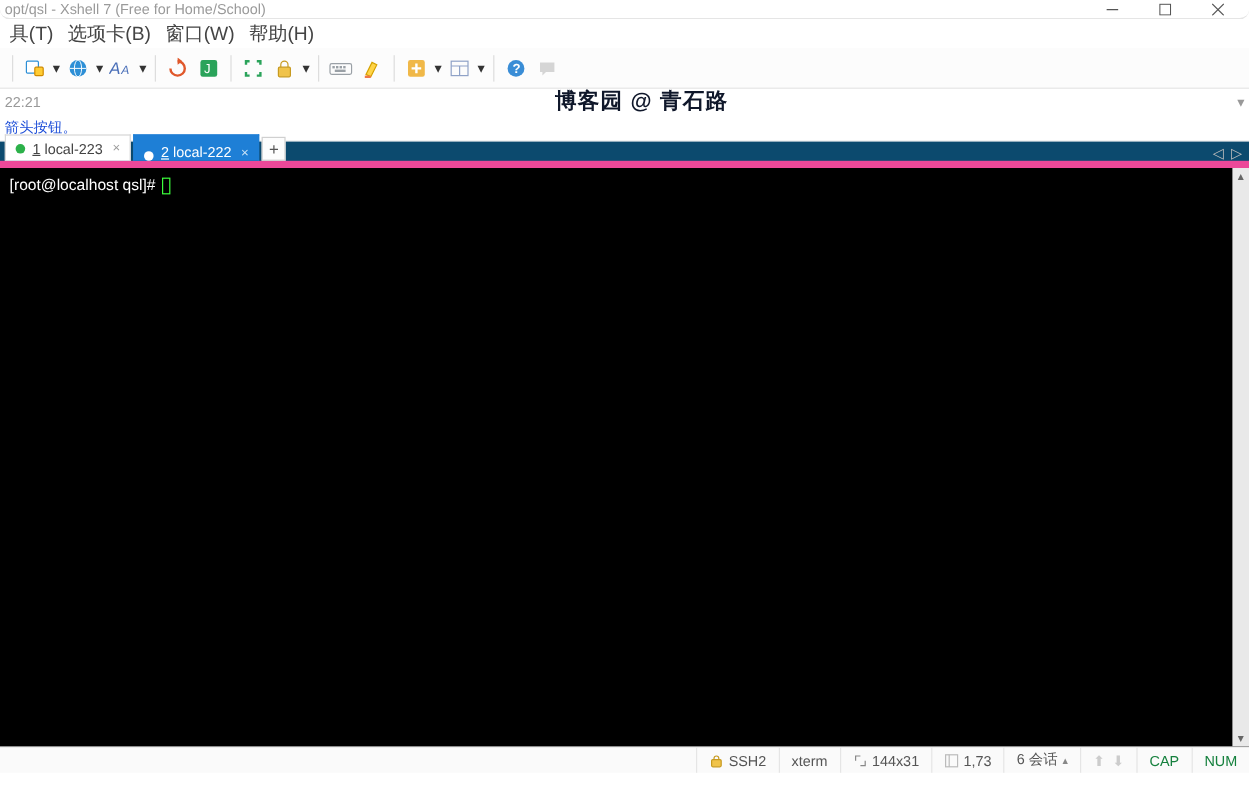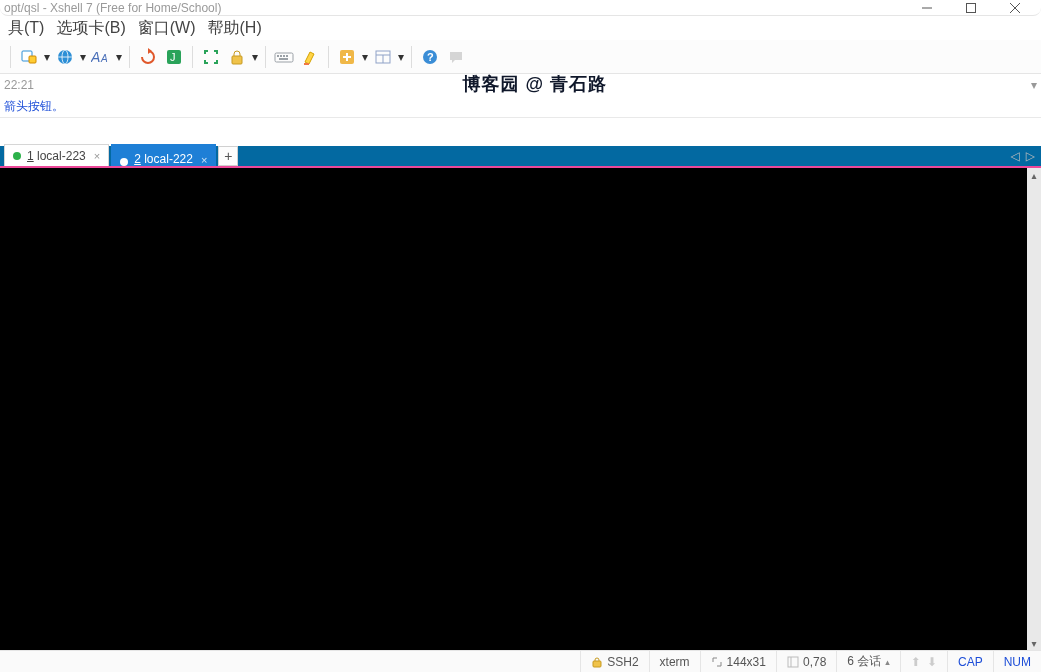--- a/index.html
+++ b/index.html
@@ -11,41 +11,41 @@
   .menubar { display:flex; align-items:center; height:24px; padding:0 2px; color:#444; }
   .menuitem { padding:2px 6px; font-size:16px; }
   .toolbar { display:flex; align-items:center; height:34px; border-bottom:1px solid #e5e5e5; padding:0 6px; gap:2px; background:#fcfcfc; position:relative; }
   .tb { width:24px; height:24px; display:flex; align-items:center; justify-content:center; border-radius:3px; }
   .sep { width:1px; height:22px; background:#ddd; margin:0 4px; }
   .caret { width:8px; height:24px; display:flex; align-items:center; justify-content:center; }
   .addrbar { height:22px; display:flex; align-items:center; padding:0 4px; color:#999; font-size:12px; position:relative; }
   .addrdrop { position:absolute; right:4px; top:4px; }
   .hintbar { height:22px; display:flex; align-items:center; padding:0 4px; color:#1d4ed8; border-bottom:1px solid #e9e9e9; }
   .watermark { position:absolute; right:434px; top:-2px; font-size:18px; color:#0f172a; font-weight:700; letter-spacing:1px; }
-  .tabstrip { height:22px; display:flex; align-items:flex-end; background:#0369a1; border-bottom:2px solid #ec4899; padding-left:4px; position:relative;margin-top:28px; }
+  .tabstrip { height:22px; display:flex; align-items:flex-end; background:#0c4a6e; border-bottom:6px solid #ec4899; padding-left:4px; position:relative; }
   .tab { height:22px; display:flex; align-items:center; padding:0 6px 0 8px; border:1px solid #d6d6d6; border-bottom:none; background:#fff; margin-right:2px; font-size:12px; gap:6px; }
   .tab .tabnum { text-decoration:underline; }
   .tab .dot { width:8px; height:8px; border-radius:50%; }
   .tab .x { color:#999; font-size:11px; padding:0 2px; }
   .tab.inactive { background:#fff; color:#444; }
   .tab.inactive .dot { background:#2cb14a; }
   .tab.active { background:#1e7fd6; color:#fff; border-color:#1e7fd6;align-items:flex-end; }
   .tab.active .dot { background:#fff; }
   .tab.active .x { color:#cfe5f7; }
   .tabadd { width:20px; height:20px; display:flex; align-items:center; justify-content:center; border:1px solid #d0d0d0; background:#fdfdfd; margin-left:0; font-size:14px; color:#555; }
   .tabnav { position:absolute; right:6px; top:3px; display:flex; gap:6px; color:#bbb; }
   .terminal { position:relative; height:482px; background:#000; color:#fff; font-family:Consolas,"Courier New",monospace; font-size:13px; padding:6px 8px; overflow:hidden; }
   .terminal .line { white-space:pre; }
   .terminal .cursor { display:inline-block; width:7px; height:14px; border:1px solid #3cff3c; vertical-align:middle; margin-left:2px; }
   .vscroll { position:absolute; right:0; top:0; width:14px; height:100%; background:#e9e9e9; }
   .vscroll .up, .vscroll .dn { height:14px; display:flex; align-items:center; justify-content:center; color:#666; font-size:10px; }
   .statusbar { height:22px; display:flex; align-items:center; border-top:1px solid #e5e5e5; background:#fafafa; font-size:12px; color:#555; }
   .statusbar .sp { flex:1; }
   .st { padding:0 10px; display:flex; align-items:center; gap:4px; height:100%; border-left:1px solid #e5e5e5; }
-  .dim { color:#1d4ed8; }
+  .dim { color:#15803d; }
   svg { pointer-events:none; }
 </style>
 </head>
 <body>
 
 <div class="titlebar">
   <span class="title">opt/qsl - Xshell 7 (Free for Home/School)</span>
   <div class="winbtn">
     <svg width="10" height="10">
         <line x1="0" y1="5" x2="10" y2="5" stroke="#555" stroke-width="1"></line>
@@ -205,20 +205,21 @@
     <span class="x">×</span>
   </div>
   <div class="tabadd">+</div>
   <div class="tabnav">
     <span>◁</span>
     <span>▷</span>
   </div>
 </div>
 
 <div class="terminal">
+  <div class="line"><span>[root@localhost qsl]# </span><span class="cursor"></span></div>
   <div class="vscroll">
     <div class="up">▴</div>
     <div style="flex:1"></div>
     <div class="dn" style="position:absolute;bottom:0;width:100%;">▾</div>
   </div>
 </div>
 
 <div class="statusbar">
   <div class="sp"></div>
   <div class="st">
@@ -235,21 +236,21 @@
     <svg width="12" height="12">
         <path d="M2 6 L2 2 L6 2 M10 6 L10 10 L6 10" stroke="#888" fill="none"></path>
       </svg>
     <span>144x31</span>
   </div>
   <div class="st">
     <svg width="12" height="12">
         <rect x="1" y="1" width="10" height="10" fill="none" stroke="#bbb"></rect>
         <line x1="4" y1="1" x2="4" y2="11" stroke="#bbb"></line>
       </svg>
-    <span>0,78</span>
+    <span>1,73</span>
   </div>
   <div class="st">
     <span>6 会话</span>
     <span style="font-size:9px;color:#888;">▴</span>
   </div>
   <div class="st" style="gap:6px;">
     <span style="color:#ccc;">⬆</span>
     <span style="color:#ccc;">⬇</span>
   </div>
   <div class="st dim">CAP</div>

